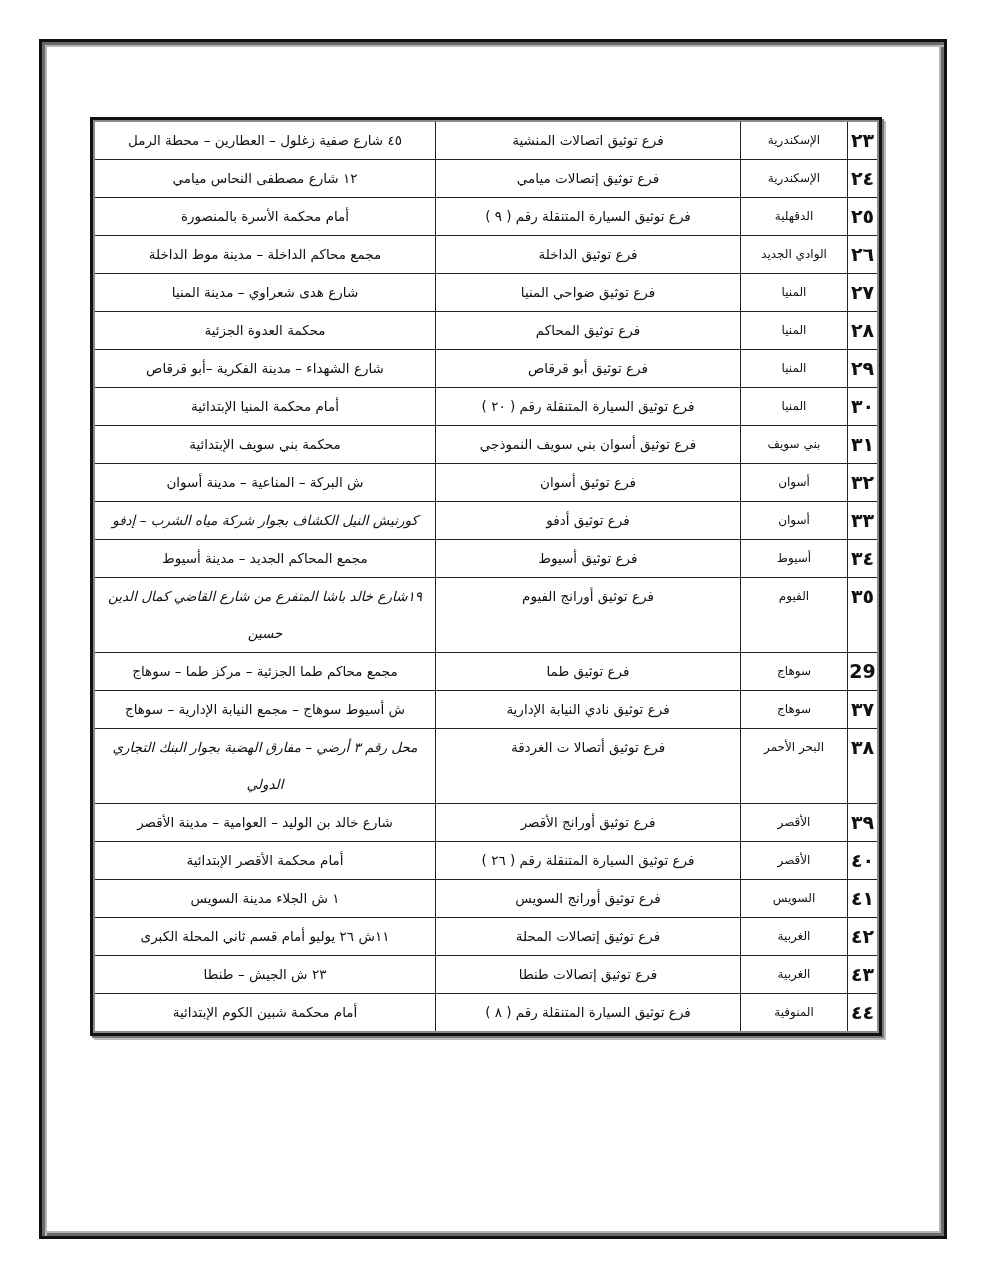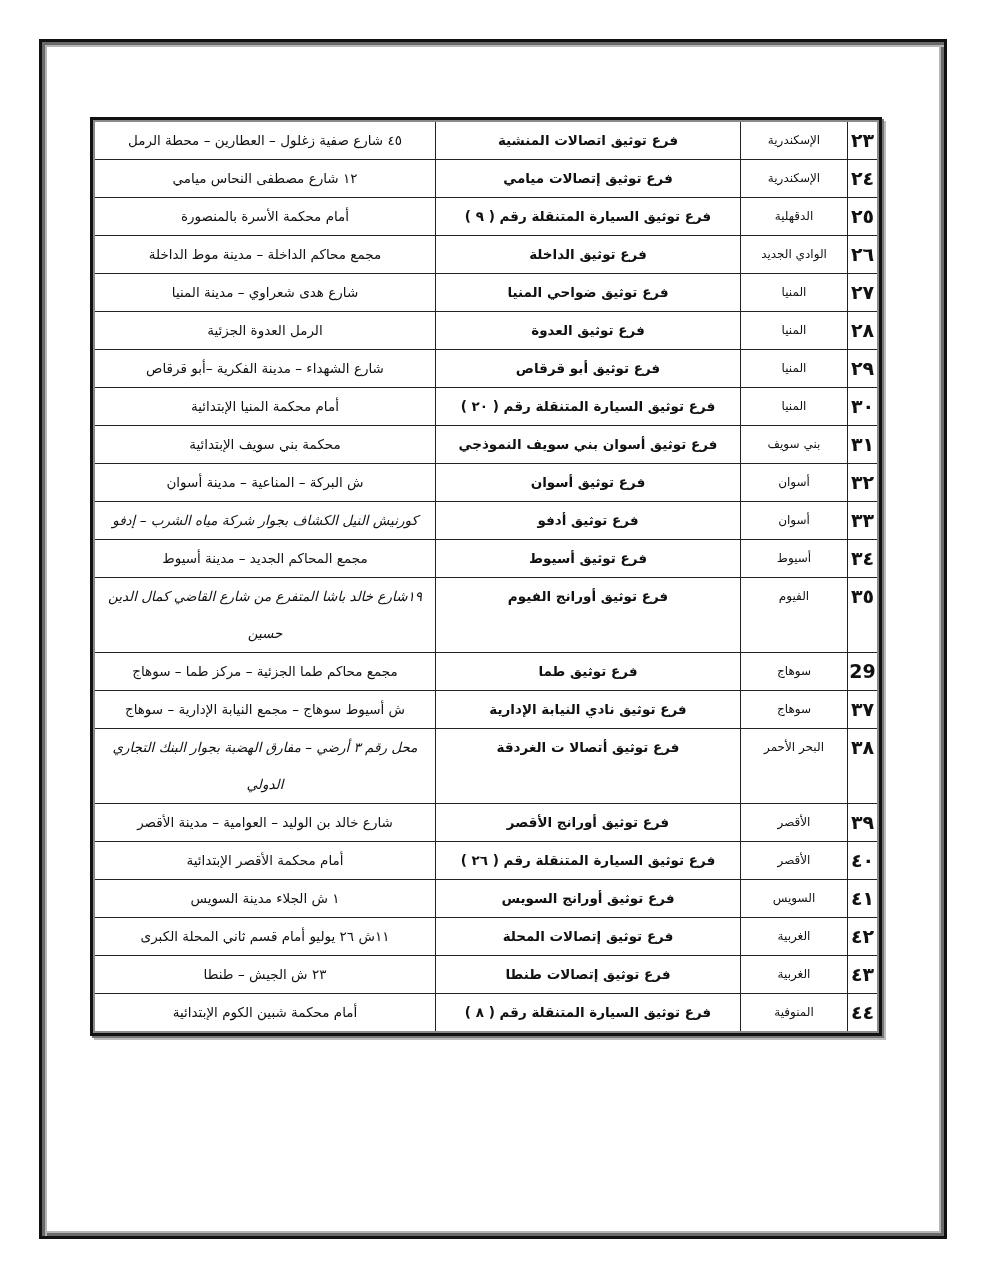--- a/index.html
+++ b/index.html
@@ -66,21 +66,21 @@
       font-size: 19px;
       padding: 0;
     }
     td.gov {
       width: 98px;
       font-weight: normal;
       font-size: 12px;
     }
     td.branch {
       width: 296px;
-      font-weight: bold;
+      font-weight: normal;
     }
     td.addr {
       font-weight: normal;
       line-height: 37px;
     }
     td.addr.multi {
       line-height: 37px;
       font-style: italic;
     }
   </style>
@@ -119,22 +119,22 @@
           </tr>
           <tr>
             <td class="num">٢٧</td>
             <td class="gov">المنيا</td>
             <td class="branch">فرع توثيق ضواحي المنيا</td>
             <td class="addr">شارع هدى شعراوي – مدينة المنيا</td>
           </tr>
           <tr>
             <td class="num">٢٨</td>
             <td class="gov">المنيا</td>
-            <td class="branch">فرع توثيق العدوة</td>
-            <td class="addr">الرمل العدوة الجزئية</td>
+            <td class="branch">فرع توثيق المحاكم</td>
+            <td class="addr">محكمة العدوة الجزئية</td>
           </tr>
           <tr>
             <td class="num">٢٩</td>
             <td class="gov">المنيا</td>
             <td class="branch">فرع توثيق أبو قرقاص</td>
             <td class="addr">شارع الشهداء – مدينة الفكرية –أبو قرقاص</td>
           </tr>
           <tr>
             <td class="num">٣٠</td>
             <td class="gov">المنيا</td>

